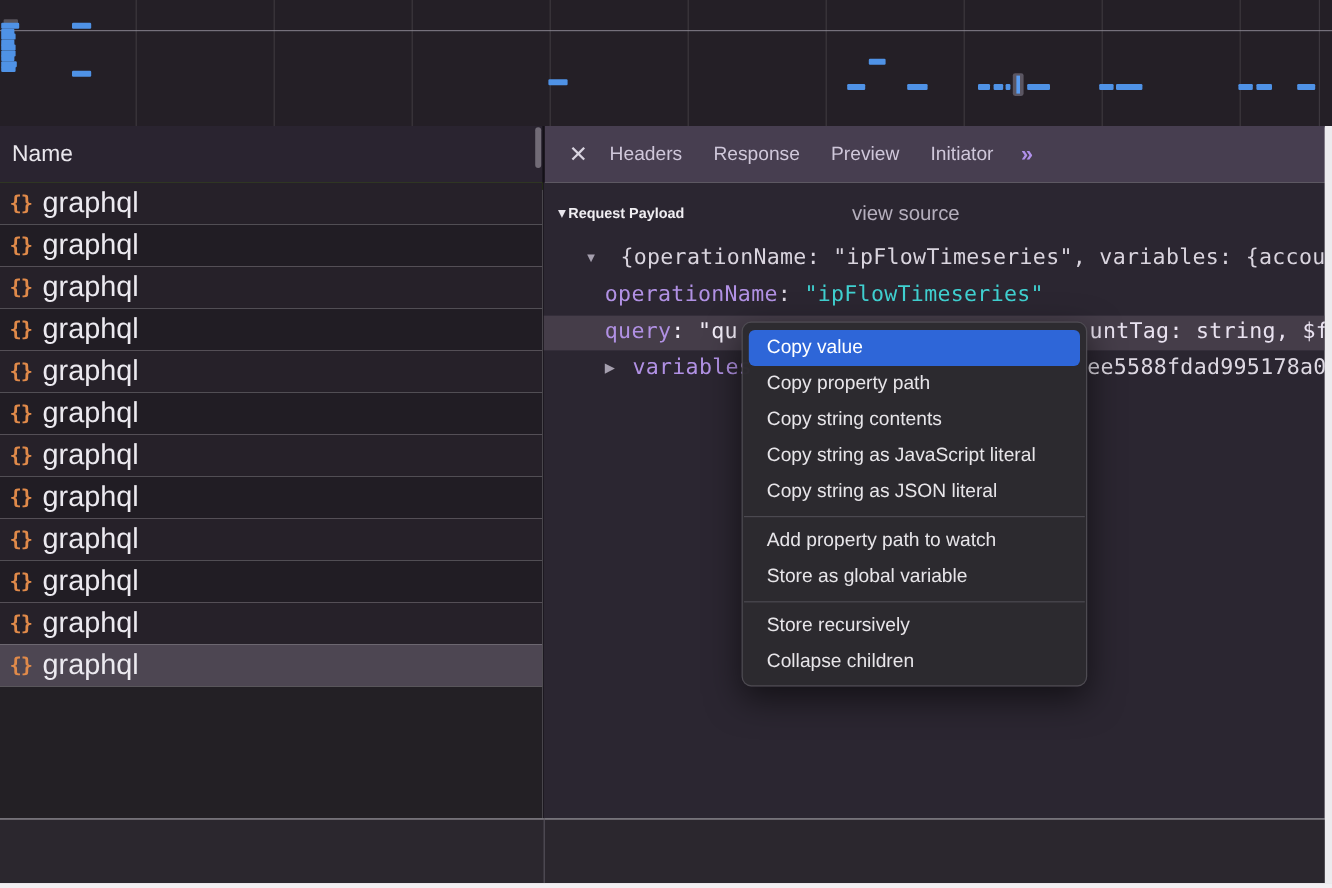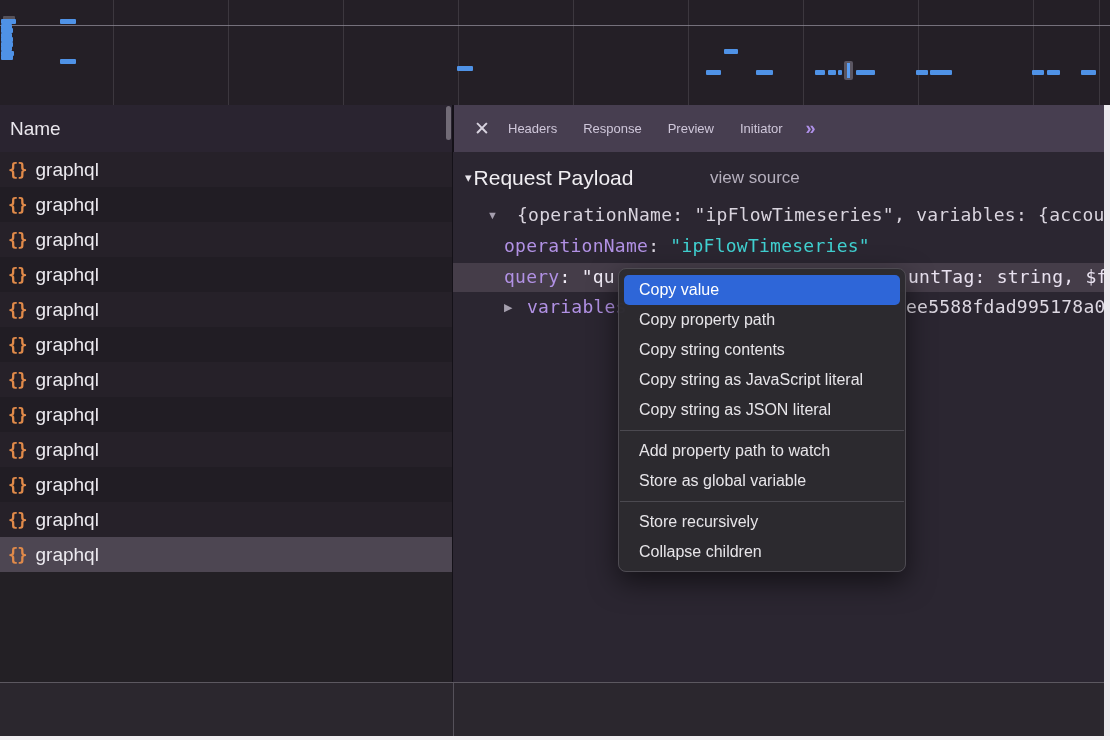--- a/index.html
+++ b/index.html
@@ -15,43 +15,43 @@
   .ov-hline{position:absolute;left:0;top:25px;width:1110px;height:1px;background:#908c98;opacity:.75;}
   .ov-bar{position:absolute;height:5px;border-radius:1px;background:#4f92e6;}
   .ov-bar.gray{background:#56525a;}
   .ov-marker{position:absolute;left:844px;top:61px;width:9px;height:19px;background:#5b5662;border-radius:2px;}
   .ov-marker i{position:absolute;left:3px;top:2px;width:3px;height:15px;background:#5a9cf0;display:block;}
   
   #name-header{position:absolute;left:0;top:105px;width:453px;height:47px;background:#2a2430;border-bottom:6px solid #4d7c0f;display:flex;align-items:center;}
   #name-header span{color:#e9e6ec;font-size:19px;padding-left:10px;}
   #tabbar{position:absolute;left:453px;top:105px;width:651px;height:47px;background:#473e50;display:flex;align-items:stretch;}
   #close-x{width:18px;margin-left:20px;margin-right:4px;display:flex;align-items:center;justify-content:center;color:#d9d4e0;font-size:19px;cursor:default;}
-  .tab{display:flex;align-items:center;padding:0 13px;font-size:13px;color:#cfc7da;position:relative;}
+  .tab{display:flex;align-items:center;padding:0 13px;font-size:16px;color:#cfc7da;position:relative;}
   .tab.active{color:#cbb1f6;}
   .tab.active::after{content:"";position:absolute;left:2px;right:2px;bottom:2px;height:3px;border-radius:2px;background:#9877dd;}
   #tab-overflow{display:flex;align-items:center;padding:0 10px;color:#b091ea;font-size:18px;font-weight:bold;letter-spacing:-2px;}
   
   #request-list{position:absolute;left:0;top:152px;width:452px;height:420px;}
   .req-row{height:35px;display:flex;align-items:center;background:#211d24;}
   .req-row.alt{background:#262129;}
   .req-row.selected{background:#4d4652;}
   .req-icon{color:#e08a4a;font-family:"DejaVu Sans Mono",monospace;font-weight:bold;font-size:17px;margin:0 9px 0 8px;letter-spacing:-1px;}
-  .req-label{color:#eceaf0;font-size:19px;}
+  .req-label{color:#eceaf0;font-size:24px;}
   #list-scrollthumb{position:absolute;left:446px;top:106px;width:5px;height:34px;border-radius:3px;background:#716b76;}
   #left-rest{position:absolute;left:0;top:572px;width:452px;height:110px;background:#232025;}
   
   #pane-divider{position:absolute;left:452px;top:105px;width:2px;height:577px;background:#141118;}
   
   #payload-pane{position:absolute;left:453px;top:152px;width:651px;height:530px;background:#2b2631;overflow:hidden;}
   .mono{font-family:"DejaVu Sans Mono",monospace;font-size:18px;letter-spacing:.25px;white-space:pre;}
   .pline{position:absolute;height:30px;line-height:30px;}
   .tri{color:#a59fae;font-size:11px;}
   #rp-header{position:absolute;left:12px;top:11px;height:30px;line-height:30px;display:flex;align-items:center;}
   #rp-tri{color:#e8e5ec;font-size:13px;margin-right:2px;}
-  #rp-title{color:#f0eef2;font-size:21px;font-weight:normal;}
+  #rp-title{color:#f0eef2;font-size:12px;font-weight:bold;}
   #view-source{color:#b5afbd;font-size:17px;position:absolute;left:257px;top:11px;height:30px;line-height:30px;}
   #preview-tri{position:absolute;left:34px;top:48px;height:30px;line-height:30px;}
   #preview-line{left:64px;top:48px;color:#d9d4de;}
   #opname-line{left:51px;top:79px;}
   .key{color:#b191e4;}
   .punct{color:#d9d4de;}
   .str{color:#40d0d0;}
   #query-highlight{position:absolute;left:0;top:111px;width:651px;height:29px;background:#453d49;}
   #query-line{left:51px;top:110px;}
   #query-line .sel-val{color:#f2edf8;}

